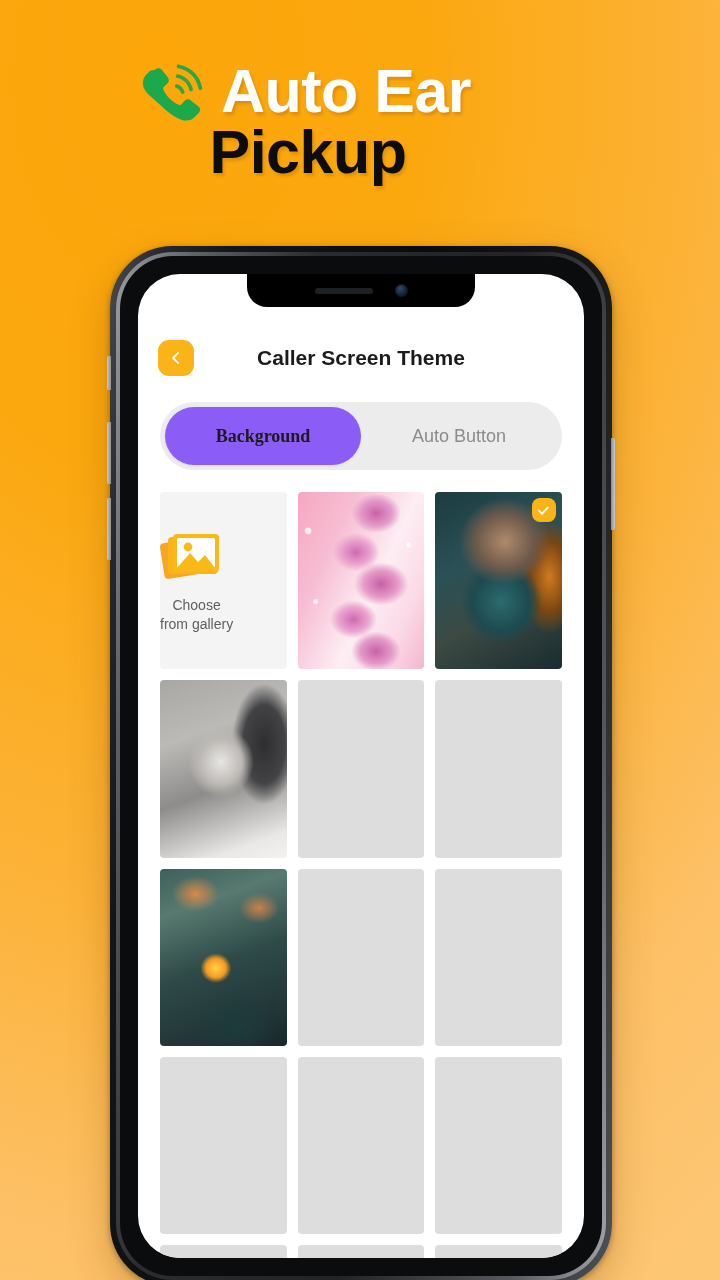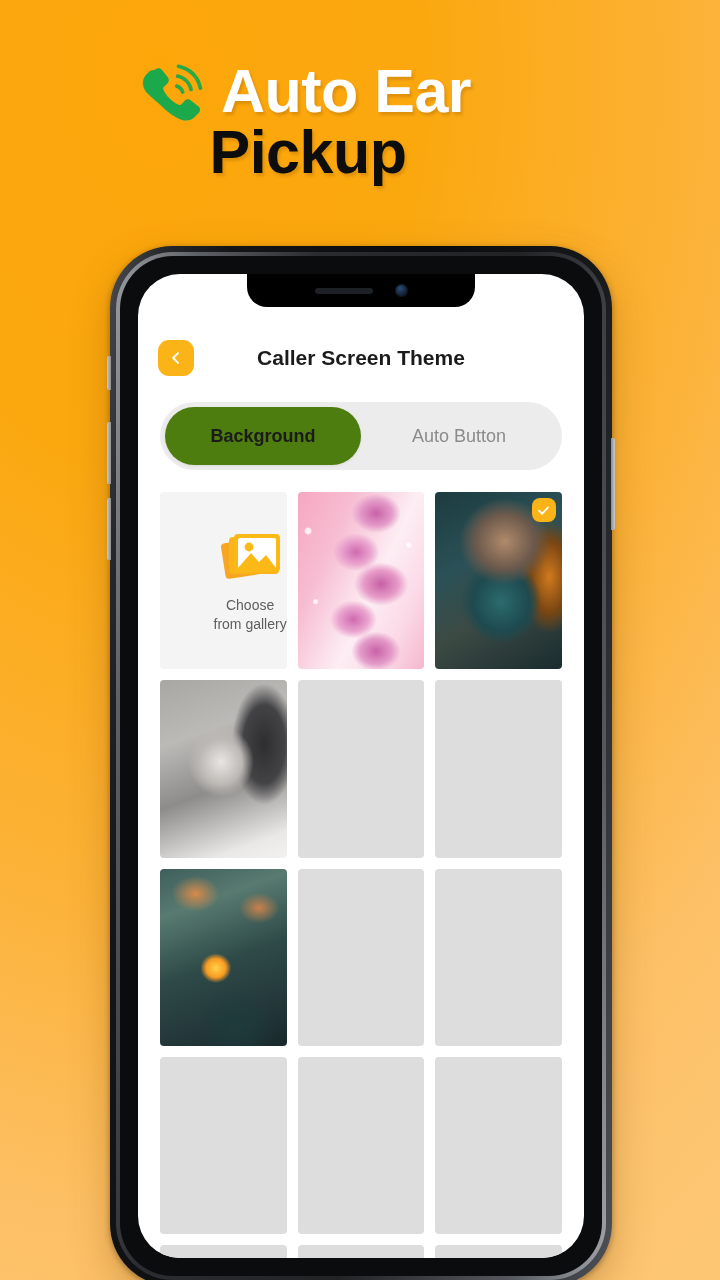--- a/index.html
+++ b/index.html
@@ -114,35 +114,35 @@
   .tabs {
     margin:4px 22px 0 22px; height:68px; flex:0 0 auto;
     background:#ECECEC; border-radius:34px;
     display:flex; align-items:center; padding:5px; position:relative;
   }
   .tab {
     flex:1 1 0; height:58px; border-radius:29px;
     display:flex; align-items:center; justify-content:center;
     font-size:18px; cursor:pointer;
   }
-  .tab.active { background:#4d7c0f; color:#1b1b1b; font-weight:bold; box-shadow:0 1px 3px rgba(0,0,0,.08); }
+  .tab.active { background:#8b5cf6; color:#1b1b1b; font-weight:bold; box-shadow:0 1px 3px rgba(0,0,0,.08);font-family:Liberation Serif, serif; }
   .tab.inactive { color:#8b8b8b; font-weight:normal; }
 
   .grid-scroll { flex:1 1 auto; overflow:hidden; padding:22px 22px 0 22px; }
   .grid {
     display:grid; grid-template-columns:repeat(3,1fr); gap:11px;
   }
   .tile {
     position:relative; width:100%; aspect-ratio:125/175;
     border-radius:4px; overflow:hidden; cursor:pointer;
     background:#ddd;
   }
   .tile-gallery {
     background:#F4F4F4;
-    display:flex; flex-direction:column; align-items:flex-end; justify-content:center;
+    display:flex; flex-direction:column; align-items:flex-start; justify-content:center;
     gap:14px;
   }
   .gallery-icon { width:66px; height:54px; display:block; }
   .gallery-label {
     font-size:14px; color:#5e5e5e; text-align:center; line-height:1.35; font-weight:normal;
   }
   .check-badge {
     position:absolute; top:6px; right:6px; width:24px; height:24px;
     border-radius:8px; background:#FBB417;
     display:flex; align-items:center; justify-content:center; z-index:3;

